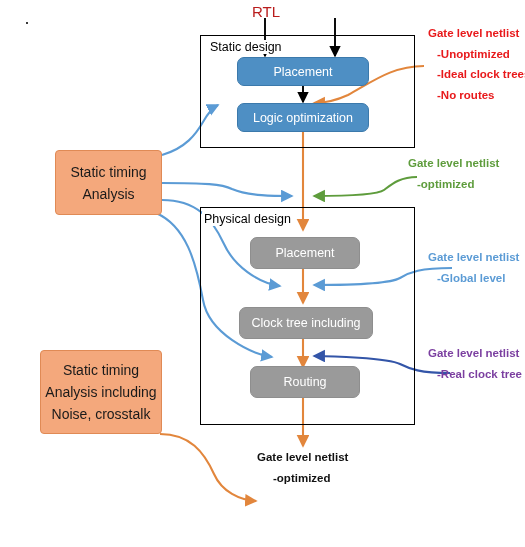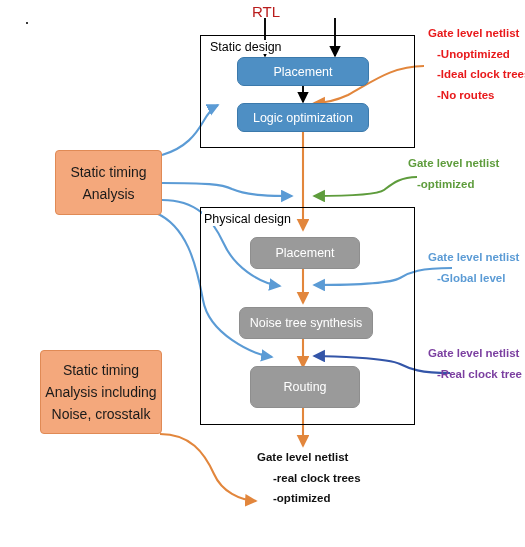--- a/index.html
+++ b/index.html
@@ -128,23 +128,23 @@
   <div class="group-label" style="left:202px;top:212px;">Physical design</div>
 
   <div class="topcap" style="left:252px;top:3px;">RTL</div>
 
   <div class="node blue-node" style="left:237px;top:57px;width:132px;height:29px;">Placement</div>
 
   <div class="node blue-node" style="left:237px;top:103px;width:132px;height:29px;">Logic optimization</div>
 
   <div class="node gray-node" style="left:250px;top:237px;width:110px;height:32px;">Placement</div>
 
-  <div class="node gray-node" style="left:239px;top:307px;width:134px;height:32px;">Noise tree synthesis</div>
+  <div class="node gray-node" style="left:239px;top:307px;width:134px;height:32px;">Clock tree including</div>
 
-  <div class="node gray-node" style="left:250px;top:366px;width:110px;height:42px;">Routing</div>
+  <div class="node gray-node" style="left:250px;top:366px;width:110px;height:32px;">Routing</div>
 
   <div class="peach-box" style="left:55px;top:150px;width:107px;height:65px;">
     <span>Static timing</span>
     <span>Analysis</span>
   </div>
 
   <div class="peach-box" style="left:40px;top:350px;width:122px;height:84px;">
     <span>Static timing</span>
     <span>Analysis including</span>
     <span>Noise, crosstalk</span>
@@ -167,17 +167,16 @@
     <span class="l2 ind">-Global level</span>
   </div>
 
   <div class="lbl purple" style="left:428px;top:348px;">
     <span>Gate level netlist</span>
     <span class="l2 ind">-Real clock tree</span>
   </div>
 
   <div class="lbl black" style="left:257px;top:452px;">
     <span>Gate level netlist</span>
-    <span class="l2 ind2">-real clock trees</span>
     <span class="l2 ind2">-optimized</span>
   </div>
 
 </div>
 
 </body></html>

